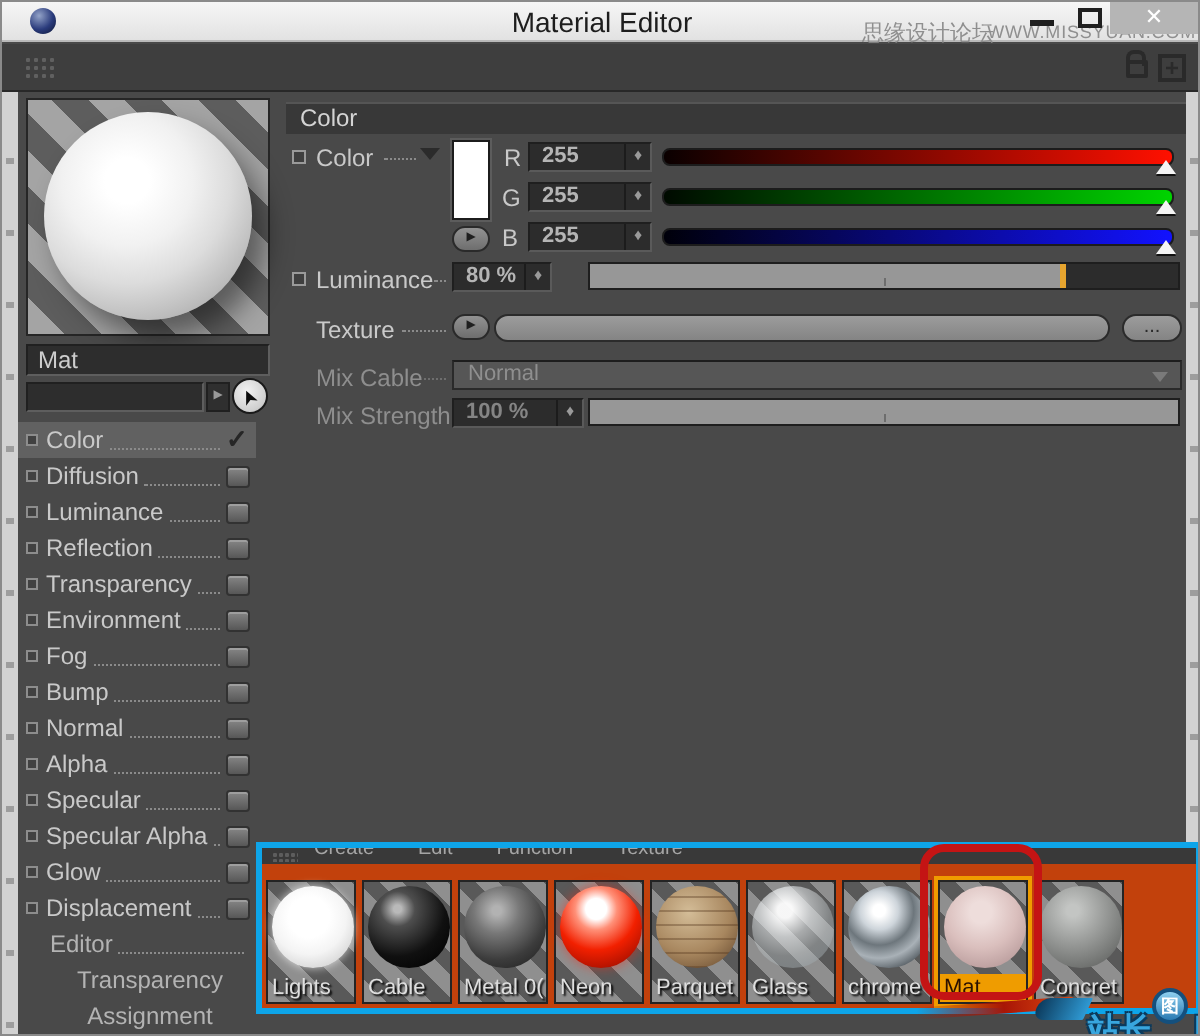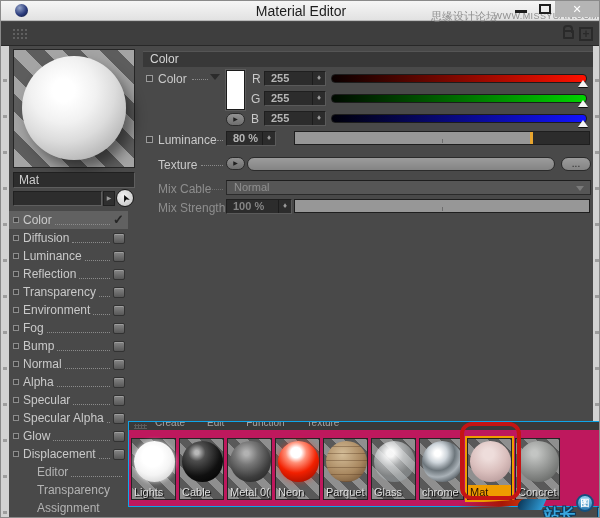--- a/index.html
+++ b/index.html
@@ -56,21 +56,21 @@
     background: radial-gradient(circle at 40% 35%, #f2f2f2, #cfcfcf 70%, #a8a8a8); border:1px solid #1a1a1a;
     color:#0d0d0d; font-size:10px; line-height:17px; text-align:center; }
   .pick-btn span { display:inline-block; transform: rotate(-115deg); }
   
   .chlist { position:absolute; left:8px; top:210px; width:119px; }
   .ch { display:flex; align-items:center; height:18px; padding:0 3px 0 4px; }
   .ch.sel { background:#616161; }
   .bullet { width:6px; height:6px; border:1px solid #8d8d8d; background:#414141; margin-right:4px; flex:none; }
   .ch-label { font-size:12px; color:#c9c9c9; white-space:nowrap; }
   .ch.plain .ch-label { color:#b3b3b3; }
-  .ch.plain { padding-left:28px; }
+  .ch.plain { padding-left:16px;justify-content:center; }
   .dots { flex:1; min-width:2px; height:9px; margin:0 3px; border-bottom:1px dotted #8b8b8b; }
   .chk { flex:none; width:12px; height:11px; border-radius:2px; border:1px solid #323232;
     background: linear-gradient(180deg,#868686,#575757); box-shadow: inset 0 1px 0 #9e9e9e; }
   .ckmark { flex:none; width:12px; font-size:13px; font-weight:bold; color:#262626; line-height:12px; }
   
   .sec-head { position:absolute; left:142px; top:50px; width:450px; height:16px;
     background:#383838; border-top:1px solid #555; color:#d4d4d4; font-size:12px;
     line-height:15px; padding-left:7px; }
   .lbl { position:absolute; font-size:12px; color:#c9c9c9; white-space:nowrap; }
   .lbl.dim { color:#8e8e8e; }
@@ -106,21 +106,21 @@
   .browse-pill { position:absolute; left:560px; top:156px; width:30px; height:14px; border-radius:7px;
     background: linear-gradient(#9c9c9c,#848484); border:1px solid #2b2b2b;
     color:#2a2a2a; font-size:10px; line-height:11px; text-align:center; }
   .dropdown { position:absolute; left:225px; top:179px; width:365px; height:15px;
     background:#565656; border:1px solid #2a2a2a; border-top-color:#1d1d1d;
     color:#8f8f8f; font-size:11px; line-height:13px; padding-left:7px; }
   .dropdown .caret { position:absolute; right:6px; top:5px; width:0; height:0;
     border-left:4px solid transparent; border-right:4px solid transparent; border-top:5px solid #7a7a7a; }
   
   .mpanel { position:absolute; left:127px; top:420px; width:473px; height:86px;
-    background:#be185d; border:1px solid #0ea5e9; }
+    background:#c2410c; border:3px solid #0ea5e9; }
   .mmenu { position:absolute; left:0; right:0; top:0; height:8px; background:#393939; overflow:hidden; }
   .mmenu-inner { display:flex; gap:22px; padding-left:26px; transform: translateY(-5px);
     font-size:10px; color:#a5a5a5; }
   .mgrip { position:absolute; left:5px; top:2px; width:13px; height:5px;
     background-image: radial-gradient(#5d5d5d 1px, transparent 1.2px); background-size:3px 3px; }
   .thumbs { position:absolute; left:2px; top:16px; display:flex; gap:3px; }
   .cell { position:relative; width:45px; height:62px; border:1px solid #242424;
     background: repeating-linear-gradient(45deg, #8f8f8f 0 8px, #595959 8px 16px); }
   .cell.sel { outline:2px solid #ef9c00; }
   .sphere { position:absolute; left:2px; top:2px; width:41px; height:41px; border-radius:50%; }

